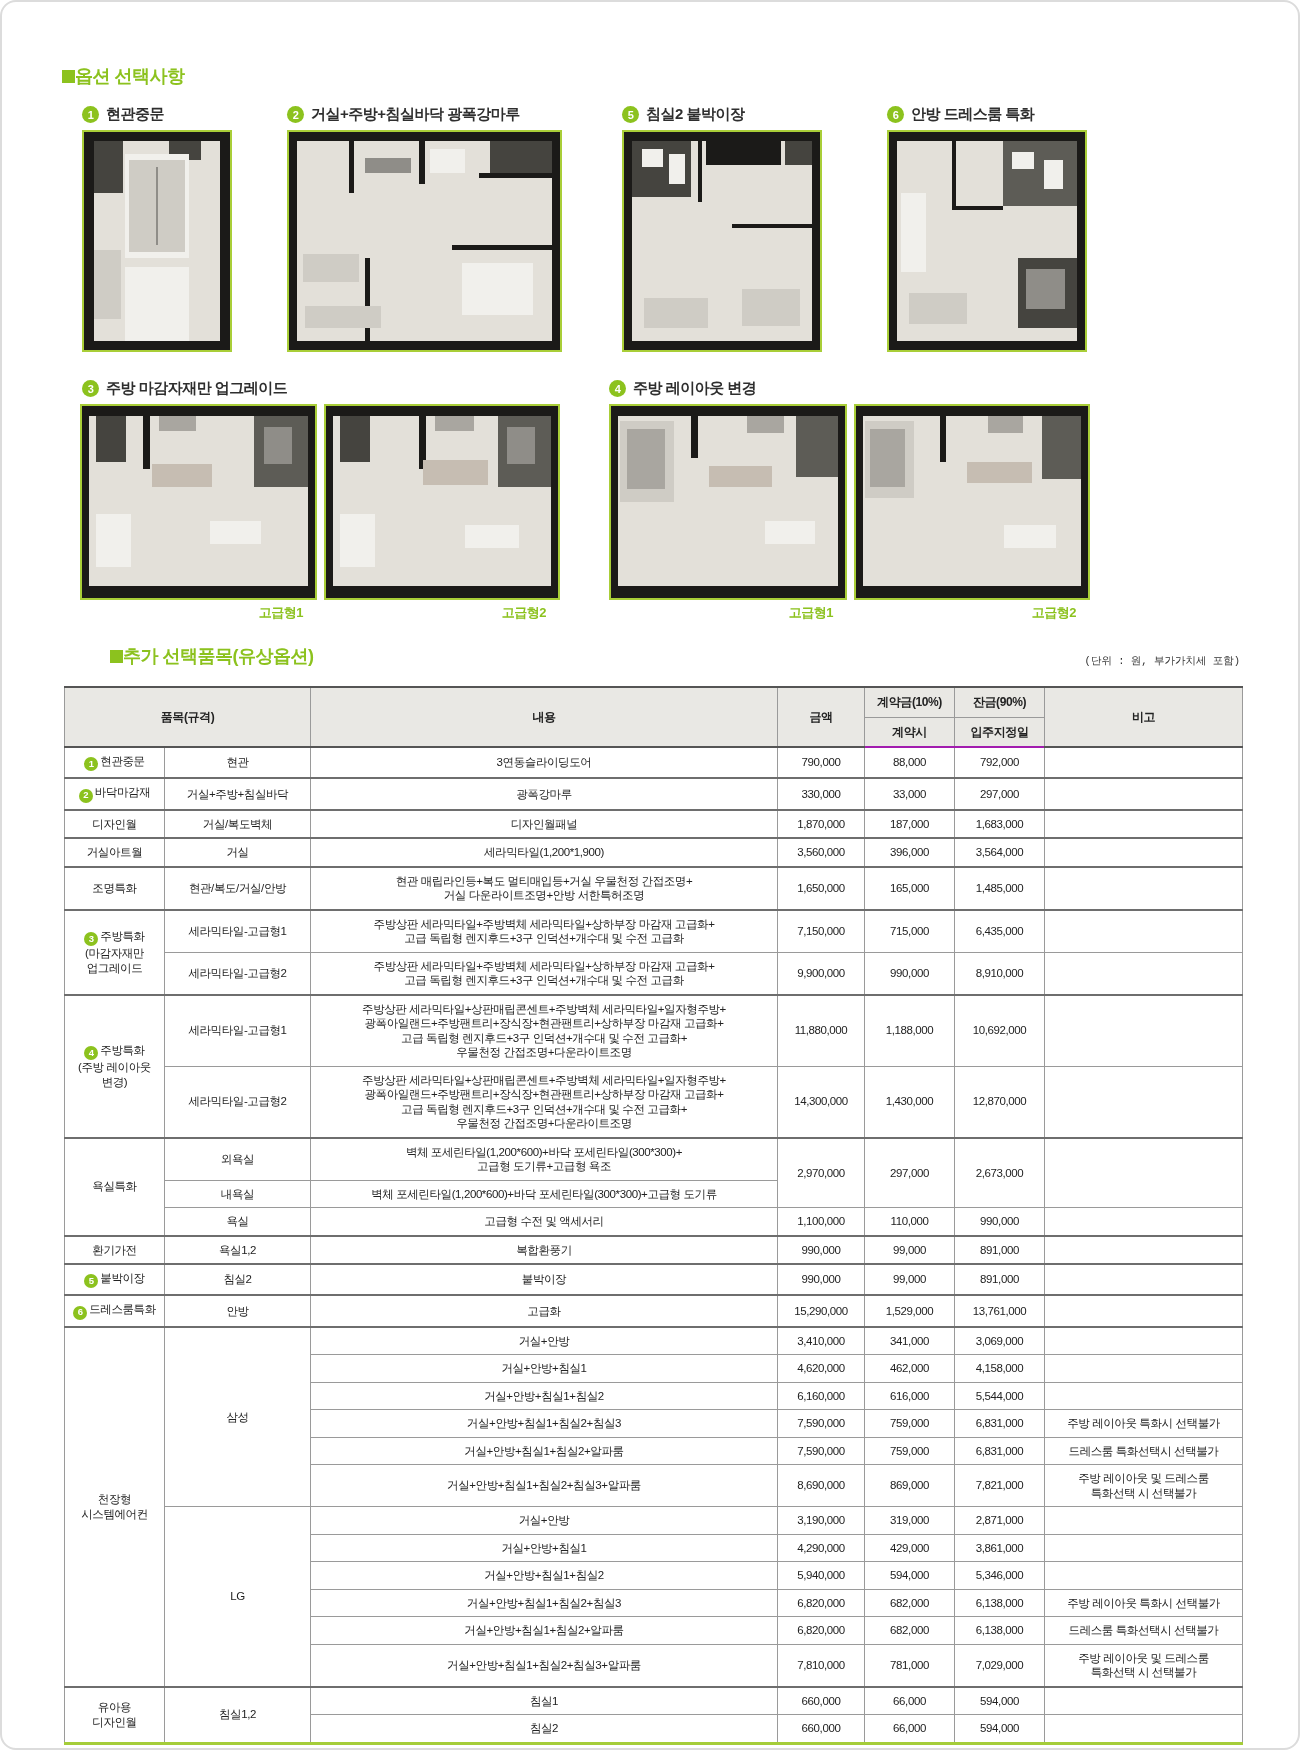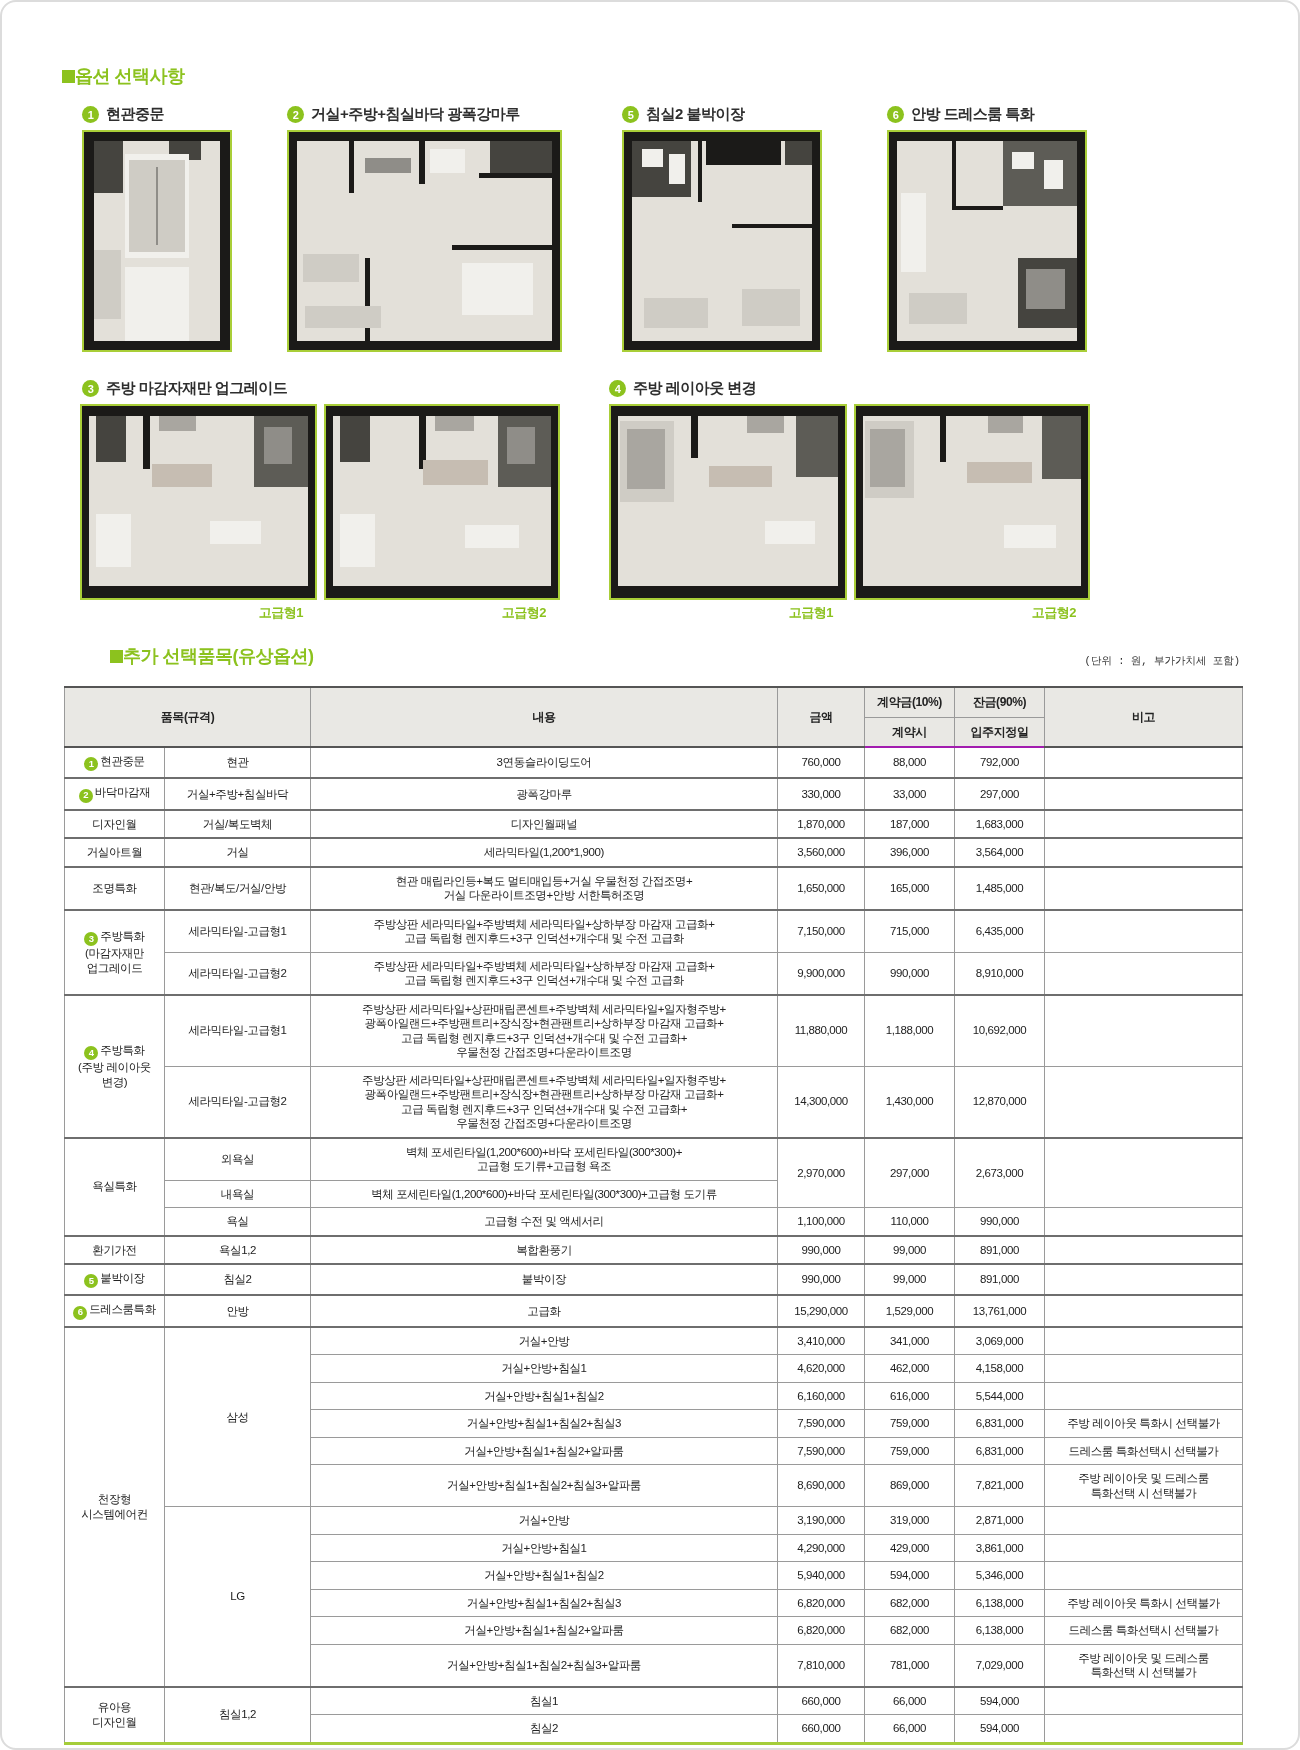--- a/index.html
+++ b/index.html
@@ -245,21 +245,21 @@
         <tr>
           <th>계약시</th>
           <th>입주지정일</th>
         </tr>
       </thead>
       <tbody id="tbody">
           <tr>
             <td><span class="tcirc">1</span>현관중문</td>
             <td>현관</td>
             <td>3연동슬라이딩도어</td>
-            <td>760,000</td>
+            <td>790,000</td>
             <td>88,000</td>
             <td>792,000</td>
             <td></td>
           </tr>
           <tr class="g">
             <td><span class="tcirc">2</span>바닥마감재</td>
             <td>거실+주방+침실바닥</td>
             <td>광폭강마루</td>
             <td>330,000</td>
             <td>33,000</td>

